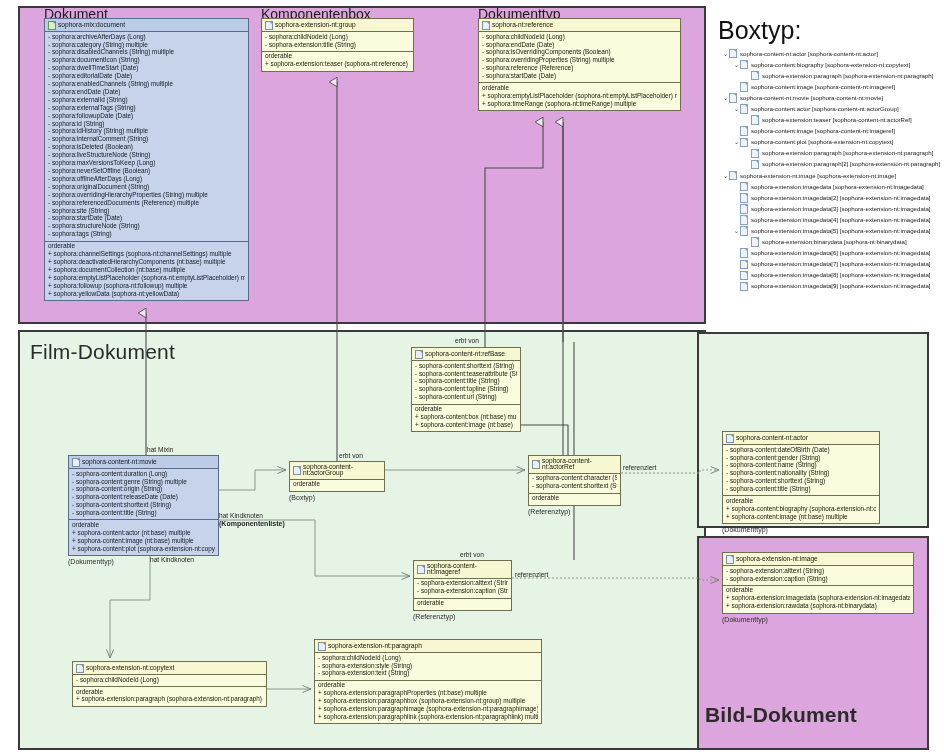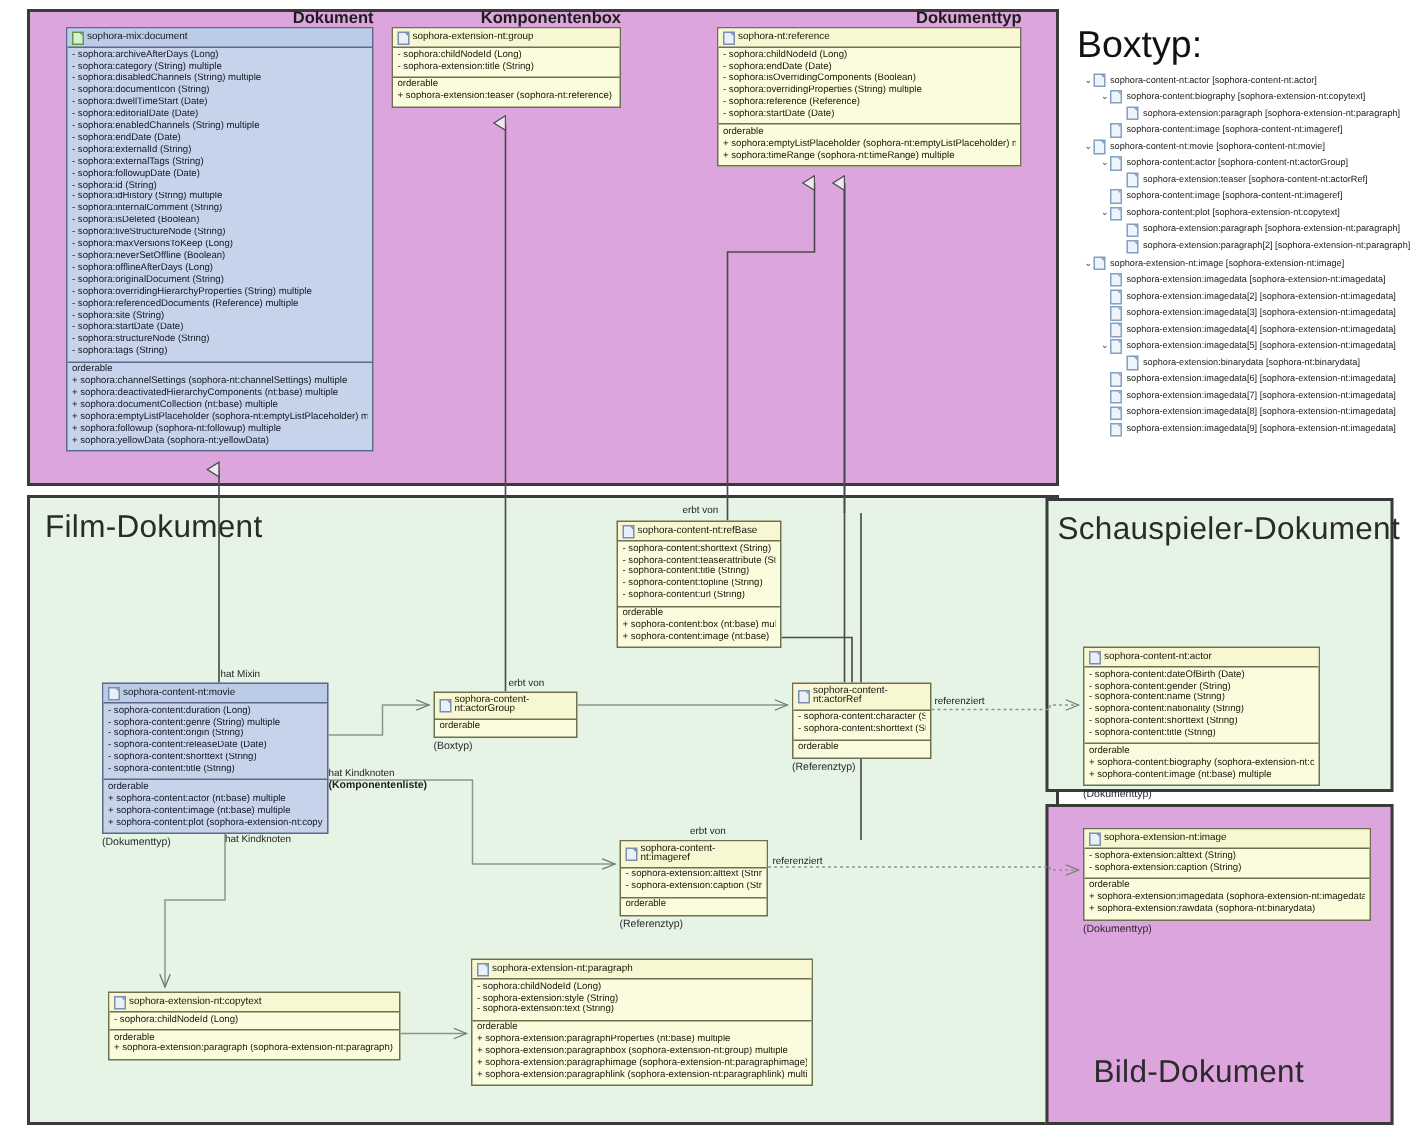--- a/index.html
+++ b/index.html
@@ -7,21 +7,21 @@
   #root{position:relative;width:944px;height:755px;overflow:hidden;background:#ffffff;}
 
   
   .panel{position:absolute;box-sizing:border-box;border:2px solid #3a3a3a;}
   .panel.purple{background:#dda5dd;}
   .panel.green{background:#e6f4e6;}
   .panel-title{position:absolute;font-size:20px;color:#2b2b2b;letter-spacing:.2px;white-space:nowrap;}
   .panel-title.big{font-size:21px;}
 
   
-  .col-caption{position:absolute;font-weight:bold;font-size:11px;color:#1c1c1c;text-align:right;white-space:nowrap;}
+  .col-caption{position:absolute;font-weight:normal;font-size:14px;color:#1c1c1c;text-align:left;white-space:nowrap;}
 
   
   .uml{position:absolute;box-sizing:border-box;border:1px solid #6f6f52;background:#fbfbdd;font-size:6.4px;line-height:1.05;color:#17170b;z-index:6;}
   .uml.blue{border:1px solid #5a6a8a;background:#c6d3ea;color:#111822;}
   .uml .hdr{display:flex;align-items:center;gap:2px;padding:1.5px 3px;border-bottom:1px solid #6f6f52;background:#f7f7d2;font-size:6.6px;}
   .uml.blue .hdr{background:#bccbe6;border-bottom:1px solid #5a6a8a;}
   .uml .sec{padding:1px 3px 2px 3px;}
   .uml .sec + .sec{border-top:1px solid #6f6f52;}
   .uml.blue .sec + .sec{border-top:1px solid #5a6a8a;}
   .uml .row{white-space:nowrap;overflow:hidden;padding:.6px 0;}
@@ -49,24 +49,23 @@
 <body>
 
 <div id="root">
 
   <div class="panel purple" style="left:18px;top:6px;width:688px;height:318px;"></div>
 
   <div class="panel green" style="left:18px;top:330px;width:688px;height:420px;"></div>
   <div class="panel-title big" style="left:30px;top:340px;">Film-Dokument</div>
 
   <div class="panel green" style="left:697px;top:332px;width:232px;height:196px;"></div>
-  <div class="panel-title big" style="left:705px;top:341px;">Schauspieler-Dokument</div>
 
   <div class="panel purple" style="left:697px;top:536px;width:232px;height:214px;"></div>
-  <div class="panel-title big" style="left:729px;top:703px;">Bild-Dokument</div>
+  <div class="panel-title big" style="left:705px;top:703px;font-weight:bold;">Bild-Dokument</div>
 
   <div class="col-caption" style="left:44px;top:6px;width:205px;">Dokument</div>
   <div class="col-caption" style="left:261px;top:6px;width:153px;">Komponentenbox</div>
   <div class="col-caption" style="left:478px;top:6px;width:203px;">Dokumenttyp</div>
 
   <svg class="svgwrap">
     <defs>
       <marker id="tri" markerWidth="11" markerHeight="9" refX="5.5" refY="8.4" orient="auto" markerUnits="userSpaceOnUse">
         <path d="M5.5 0.6 L10.3 8.4 L0.7 8.4 Z" fill="#efe8f2" stroke="#4b4b4b" stroke-width="0.9"></path>
       </marker>

